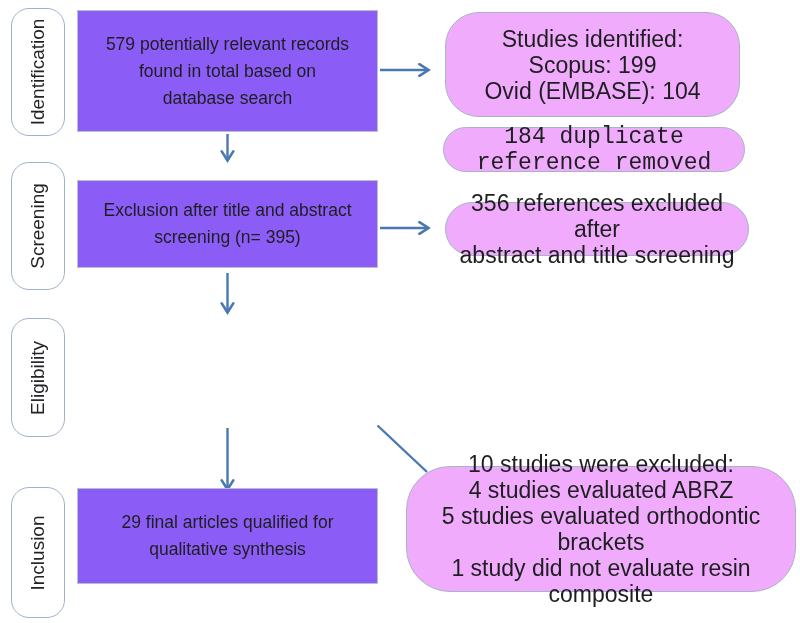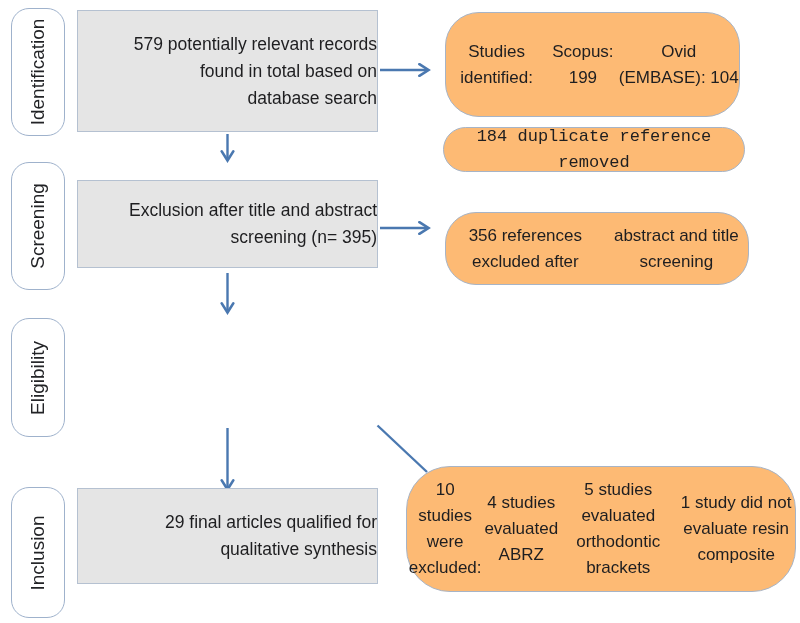--- a/index.html
+++ b/index.html
@@ -43,51 +43,52 @@
   .s1 { left: 11px; top: 162px; height: 128px; }
   .s2 { left: 11px; top: 318px; height: 119px; }
   .s3 { left: 11px; top: 487px; height: 131px; }
 
   
   .mbox {
     position: absolute;
     left: 77px;
     width: 301px;
     border: 1.5px solid #b5c1d1;
-    background: #e5e5e5;
+    background: #8b5cf6;
     box-sizing: border-box;
     display: flex;
     flex-direction: column;
-    align-items: flex-end;
+    align-items: center;
     justify-content: center;
     text-align: center;
     font-size: 17.5px;
     line-height: 27px;
   }
   .m0 { top: 10px;  height: 122px; }
   .m1 { top: 180px; height: 88px; }
   .m2 { top: 337px; height: 89px; }
   .m3 { top: 488px; height: 96px; }
 
   
   .rbox {
     position: absolute;
     border: 1.5px solid #a7b4c6;
-    background: #fdba74;
+    background: #f0abfc;
     box-sizing: border-box;
     display: flex;
+    flex-direction: column;
     align-items: center;
     justify-content: center;
     text-align: center;
-    font-size: 17px;
+    font-size: 23px;
     line-height: 26px;
   }
   .r0 { left: 445px; top: 12px;  width: 295px; height: 105px; border-radius: 34px; }
   .r1 { left: 443px; top: 127px; width: 302px; height: 45px;  border-radius: 23px; font-family: Liberation Mono, monospace; }
-  .r2 { left: 445px; top: 212px; width: 304px; height: 73px;  border-radius: 31px; }
+  .r2 { left: 445px; top: 202px; width: 304px; height: 54px;  border-radius: 31px; }
   .r3 { left: 406px; top: 466px; width: 390px; height: 126px; border-radius: 44px; text-align: center; }
 
   .ln { display: block; }
 </style>
 </head>
 <body>
 
 <div class="canvas">
 
   <svg class="arrows" viewBox="0 0 800 623" xmlns="http://www.w3.org/2000/svg">

